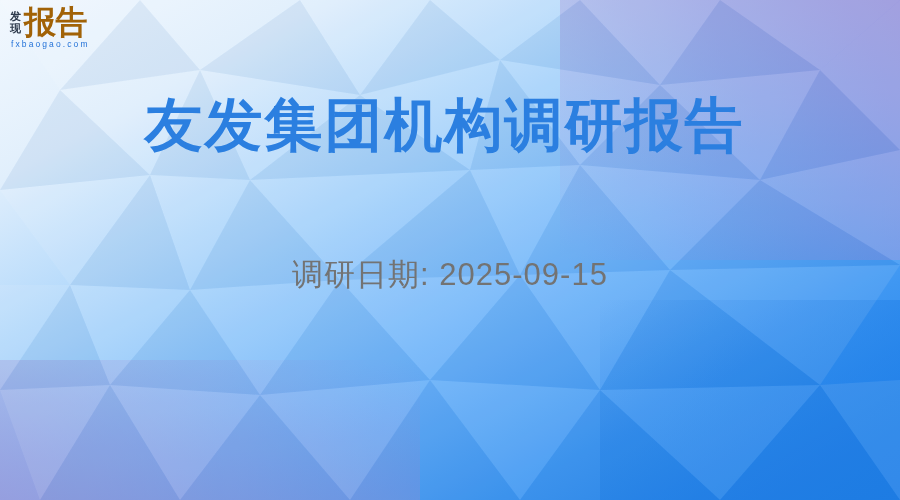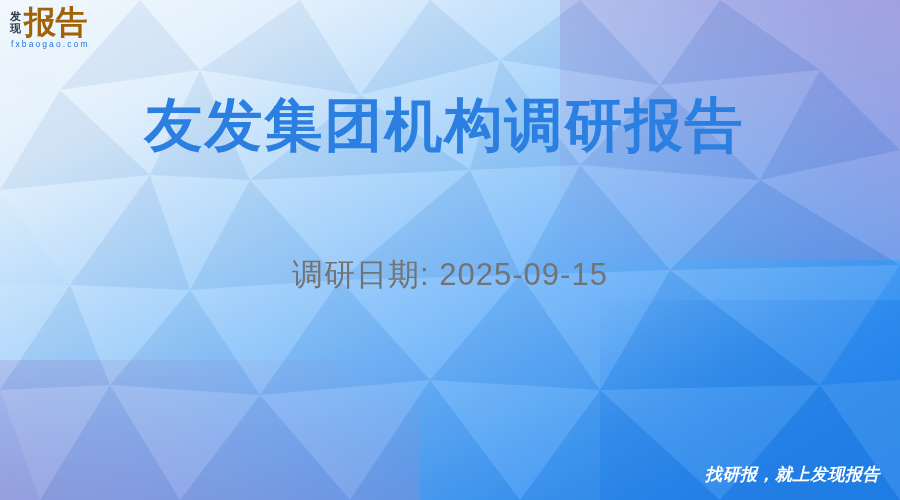--- a/index.html
+++ b/index.html
@@ -224,15 +224,14 @@
       </div>
       <div class="logo-big">报告</div>
     </div>
     <div class="logo-domain">fxbaogao.com</div>
   </div>
 
   <div class="title">友发集团机构调研报告</div>
 
   <div class="subtitle">调研日期: 2025-09-15</div>
 
-  <div class="slogan">找研报，就上发现报告</div>
 
 </div>
 
 </body></html>

